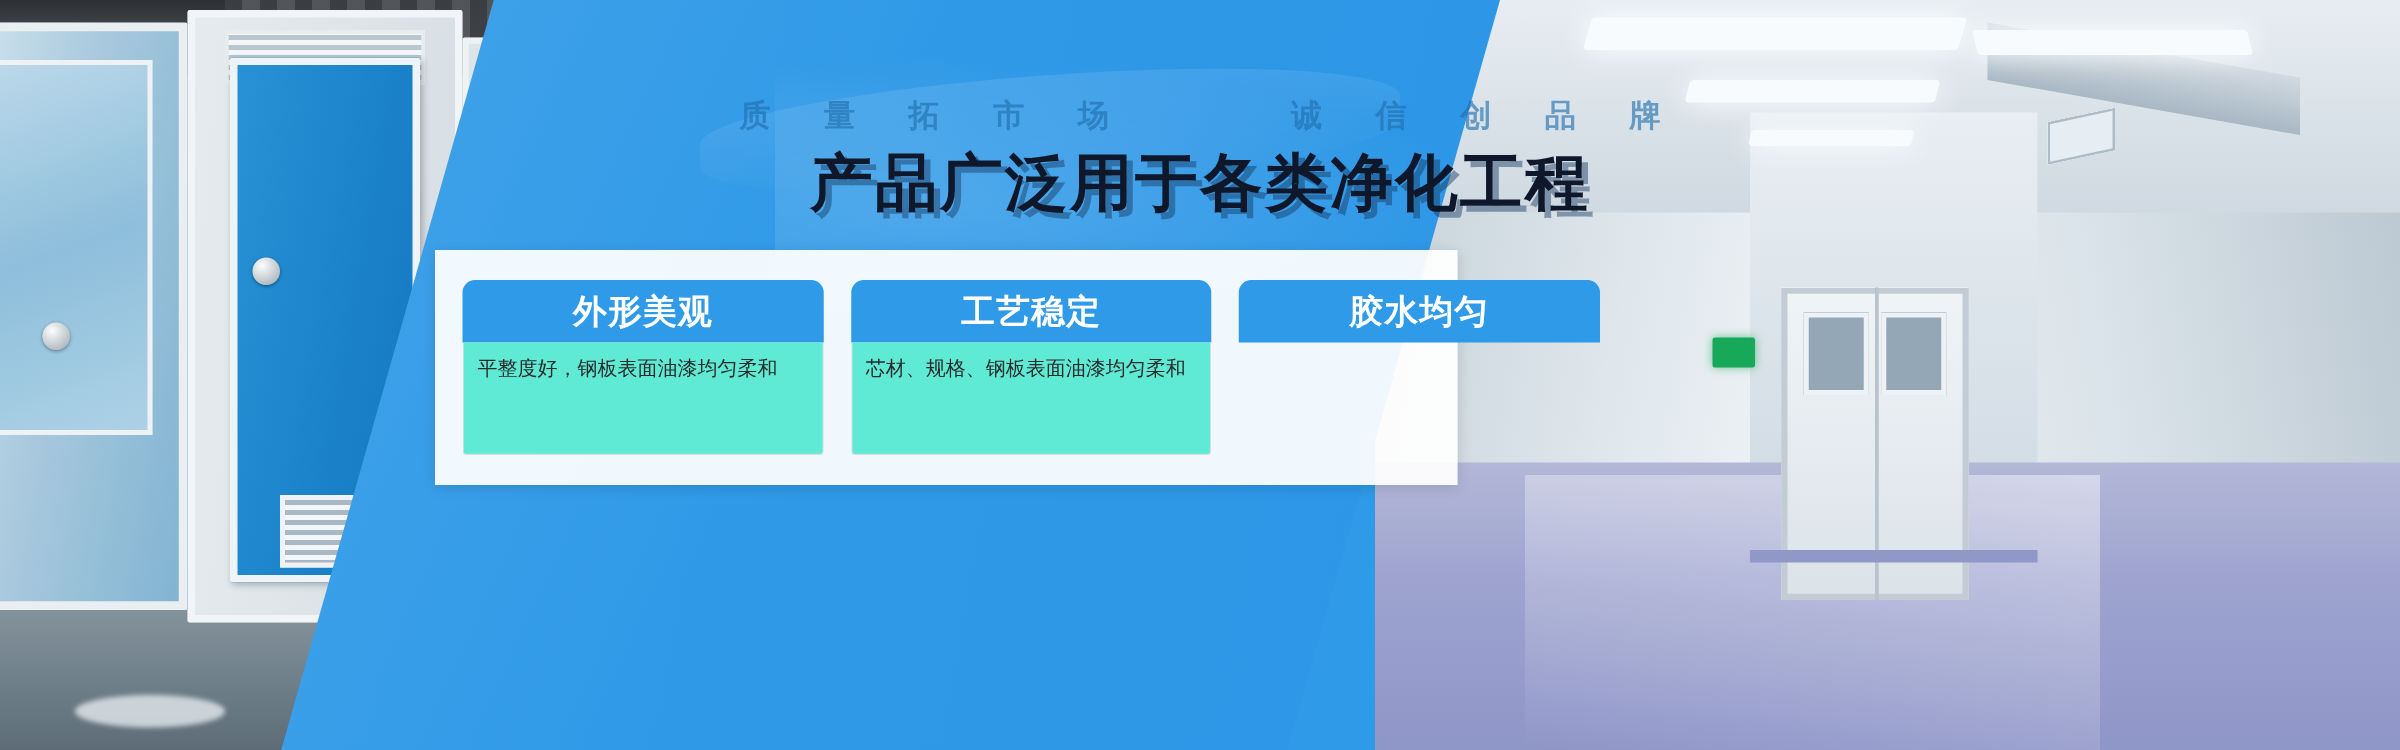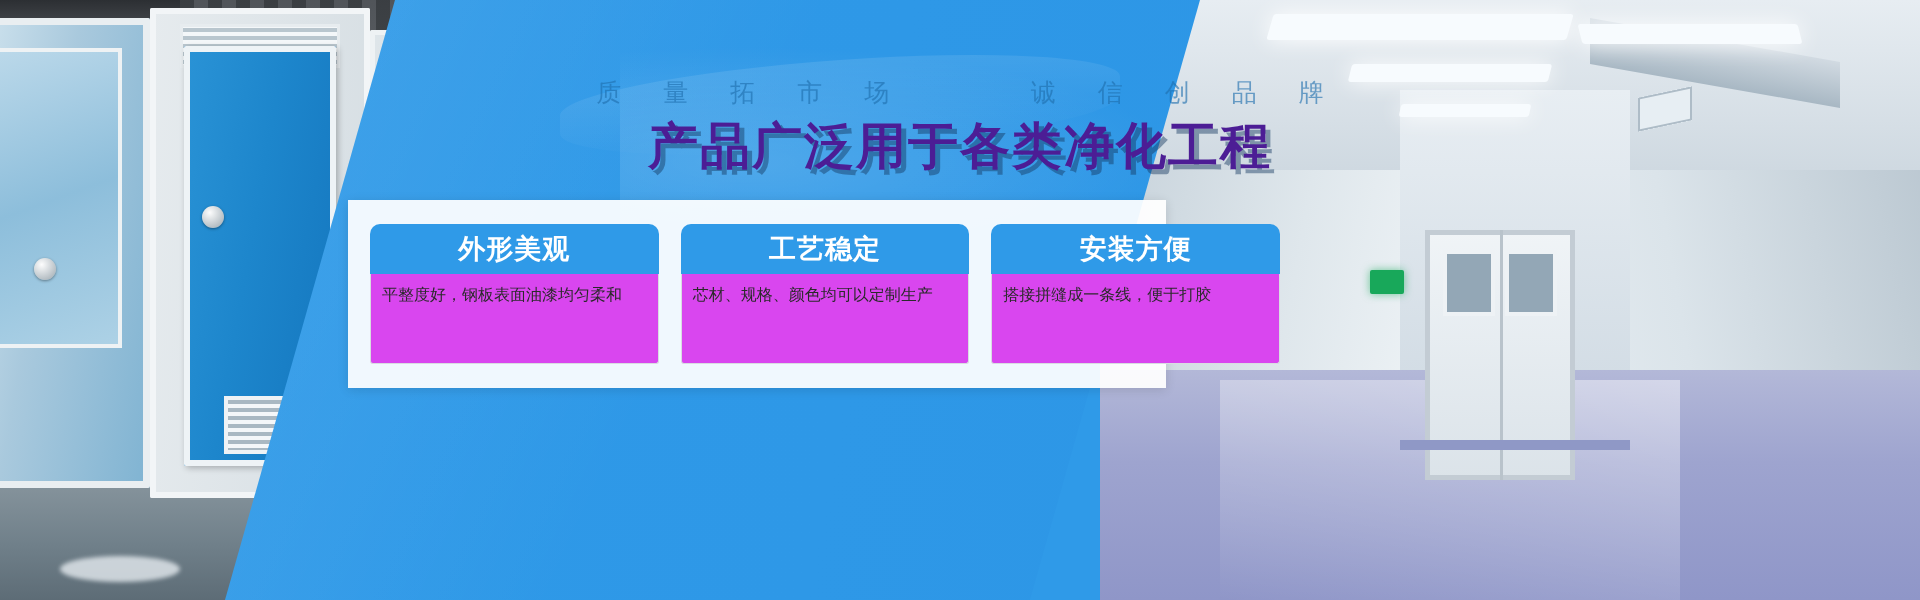--- a/index.html
+++ b/index.html
@@ -54,36 +54,36 @@
     clip-path:polygon(395px 0, 1200px 0, 1030px 600px, 225px 600px);}
   .blue-wave{position:absolute;left:620px;top:30px;width:620px;height:220px;
     background:radial-gradient(ellipse at 20% 60%,rgba(255,255,255,.16) 0%,rgba(255,255,255,0) 62%);
     clip-path:polygon(0 0,100% 0,100% 100%,0 100%);}
   .blue-wave2{position:absolute;left:560px;top:60px;width:560px;height:90px;
     background:linear-gradient(180deg,rgba(255,255,255,.10),rgba(255,255,255,0));
     transform:skewY(-4deg);border-radius:50%/40%;}
 
   
   .tagline{position:absolute;left:0;top:76px;width:1920px;text-align:center;
-    font-size:25px;letter-spacing:17px;color:#1f6fae;opacity:.62;font-weight:400;
+    font-size:25px;letter-spacing:17px;color:#1f6fae;opacity:.62;font-weight:700;
     text-indent:17px;white-space:pre;}
   .headline{position:absolute;left:0;top:113px;width:1920px;text-align:center;
-    font-size:50px;font-weight:bold;color:#4c1d95;letter-spacing:2px;
+    font-size:50px;font-weight:bold;color:#0f172a;letter-spacing:2px;
     text-shadow:5px 5px 0 rgba(20,55,95,.45);white-space:pre;}
 
   
   .card-panel{position:absolute;left:348px;top:200px;width:818px;height:188px;
     background:rgba(255,255,255,.93);box-shadow:0 2px 10px rgba(0,0,0,.12);}
   .cards{position:absolute;left:0;top:0;width:954px;height:188px;
     display:flex;gap:22px;padding:24px 22px;box-sizing:border-box;}
   .card{flex:1 1 0;display:flex;flex-direction:column;}
   .card-head{background:#2f9ae8;border-radius:10px 10px 0 0;height:50px;
     display:flex;align-items:center;justify-content:center;
     color:#fff;font-size:27px;font-weight:bold;letter-spacing:1px;}
-  .card-body{flex:1;background:#d946ef;border:1px solid #d8dde1;border-top:none;
+  .card-body{flex:1;background:#5eead4;border:1px solid #d8dde1;border-top:none;
     border-radius:0 0 3px 3px;padding:9px 11px;box-sizing:border-box;
     font-size:16px;line-height:1.45;color:#2a2a2a;}
 </style>
 </head>
 <body>
 
 <div class="banner">
 
   <div class="photo-left">
     <div class="pl-sky"></div>
@@ -138,24 +138,23 @@
     <div class="cards">
 
       <div class="card">
         <div class="card-head">外形美观</div>
         <div class="card-body">平整度好，钢板表面油漆均匀柔和</div>
       </div>
 
 
       <div class="card">
         <div class="card-head">工艺稳定</div>
-        <div class="card-body">芯材、规格、颜色均可以定制生产</div>
+        <div class="card-body">芯材、规格、钢板表面油漆均匀柔和</div>
       </div>
 
       <div class="card">
-        <div class="card-head">安装方便</div>
-        <div class="card-body">搭接拼缝成一条线，便于打胶</div>
+        <div class="card-head">胶水均匀</div>
       </div>
 
     </div>
   </div>
 
 </div>
 
 </body></html>

